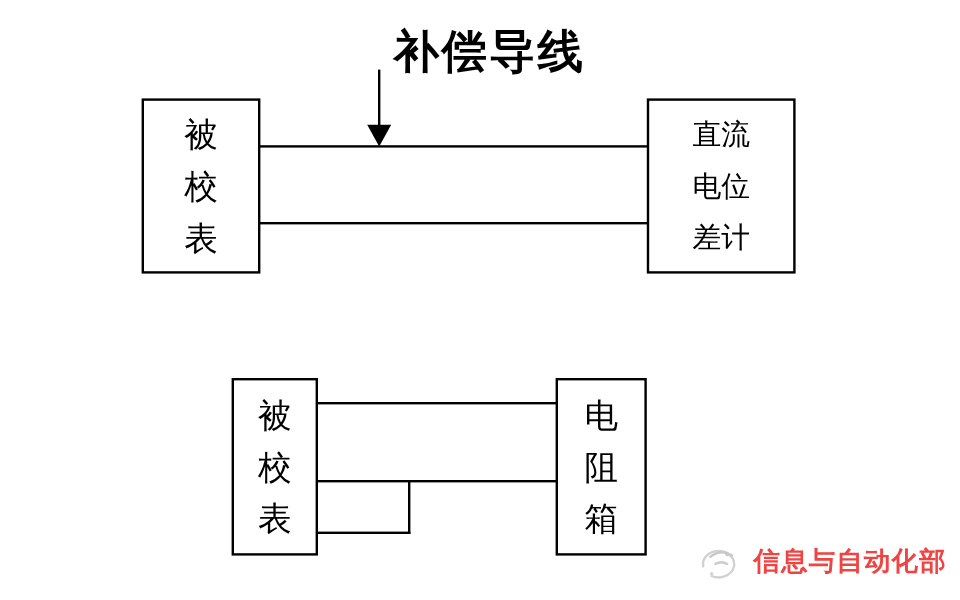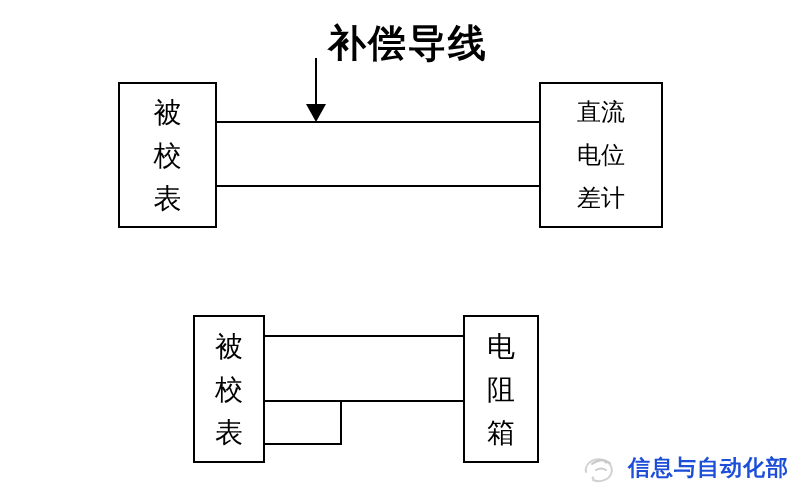--- a/index.html
+++ b/index.html
@@ -93,21 +93,21 @@
     align-items: center;
   }
   .wm-logo {
     width: 48px;
     height: 40px;
     margin-right: 4px;
   }
   .wm-text {
     font-size: 22px;
     font-weight: bold;
-    color: #1d4ed8;
+    color: #ef4444;
     text-shadow: 1px 1px 0 #ffffff;
     letter-spacing: 1px;
     white-space: nowrap;
   }
 </style>
 </head>
 <body>
 
 <div class="stage">
 

